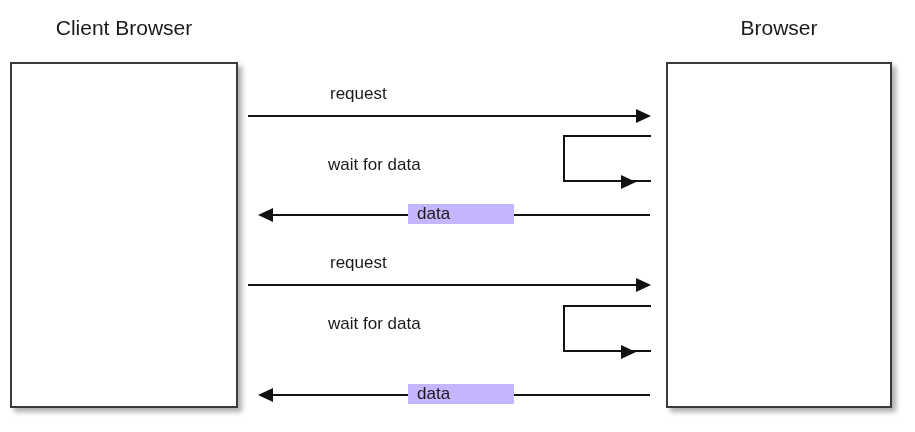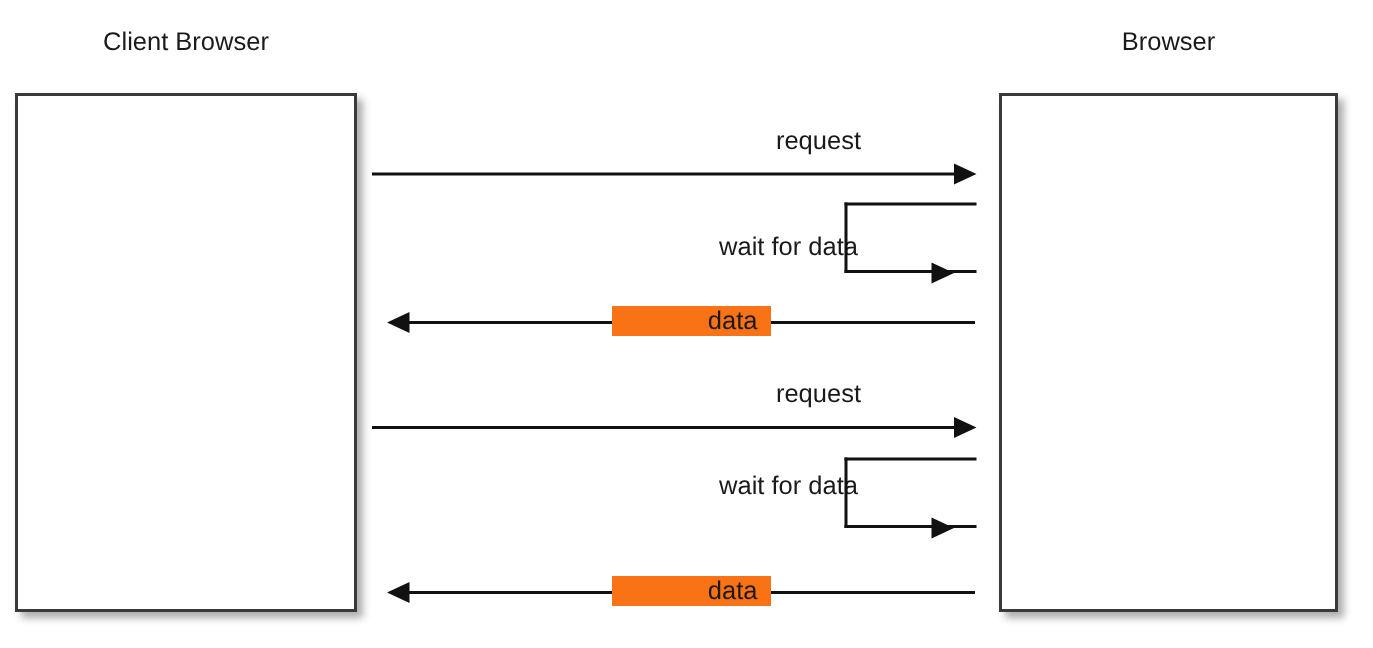--- a/index.html
+++ b/index.html
@@ -23,21 +23,21 @@
     background: #ffffff;
     border: 2px solid #3a3a3a;
     box-sizing: border-box;
     box-shadow: 4px 4px 5px rgba(0,0,0,0.32);
   }
 
   
   .participant-title {
     position: absolute;
     text-align: center;
-    font-size: 17px;
+    font-size: 21px;
     color: #1a1a1a;
     white-space: nowrap;
     line-height: 20px;
   }
 
   
   .msg-line {
     position: absolute;
     height: 0;
     border-top: 2px solid #111111;
@@ -55,25 +55,25 @@
   }
   .arrow-head.left {
     border-right: 15px solid #111111;
   }
 
   .msg-label {
     position: absolute;
     font-size: 17px;
     color: #1a1a1a;
     white-space: nowrap;
-    text-align: right;
+    text-align: left;
     line-height: 20px;
   }
   .msg-label.on-line {
-    background: #f97316;
+    background: #c4b5fd;
     padding: 0 9px;
   }
 
   
   .selfloop {
     position: absolute;
     box-sizing: border-box;
     border-top: 2px solid #111111;
     border-left: 2px solid #111111;
     border-bottom: 2px solid #111111;

